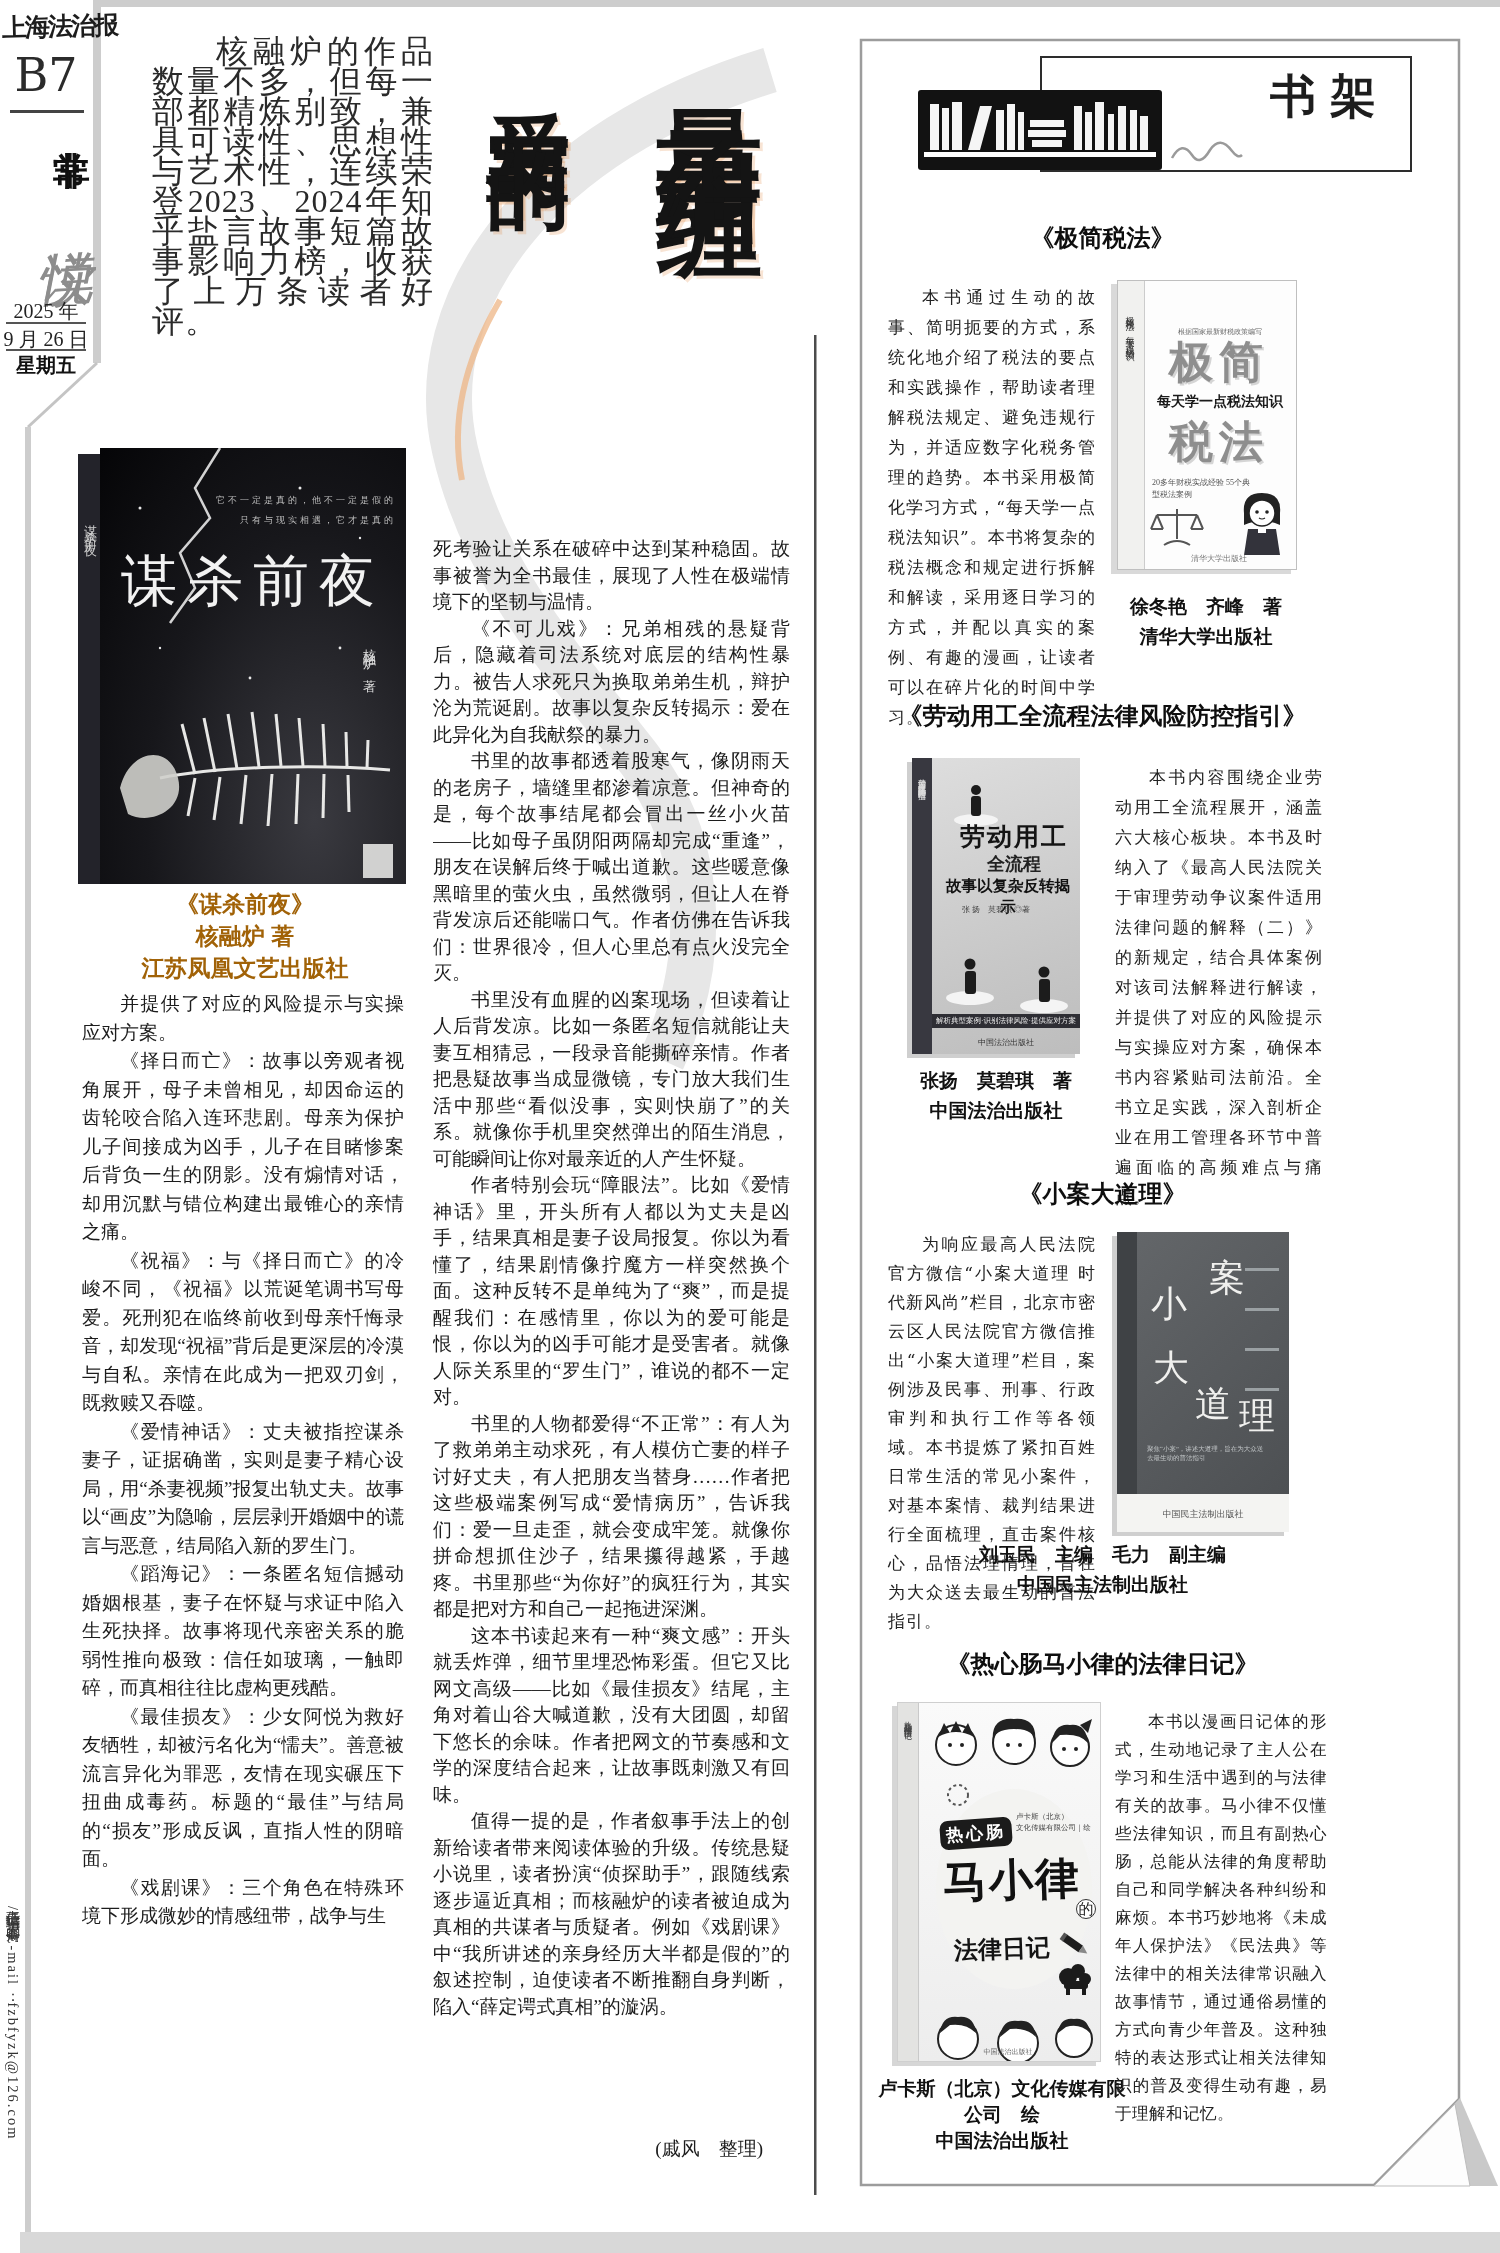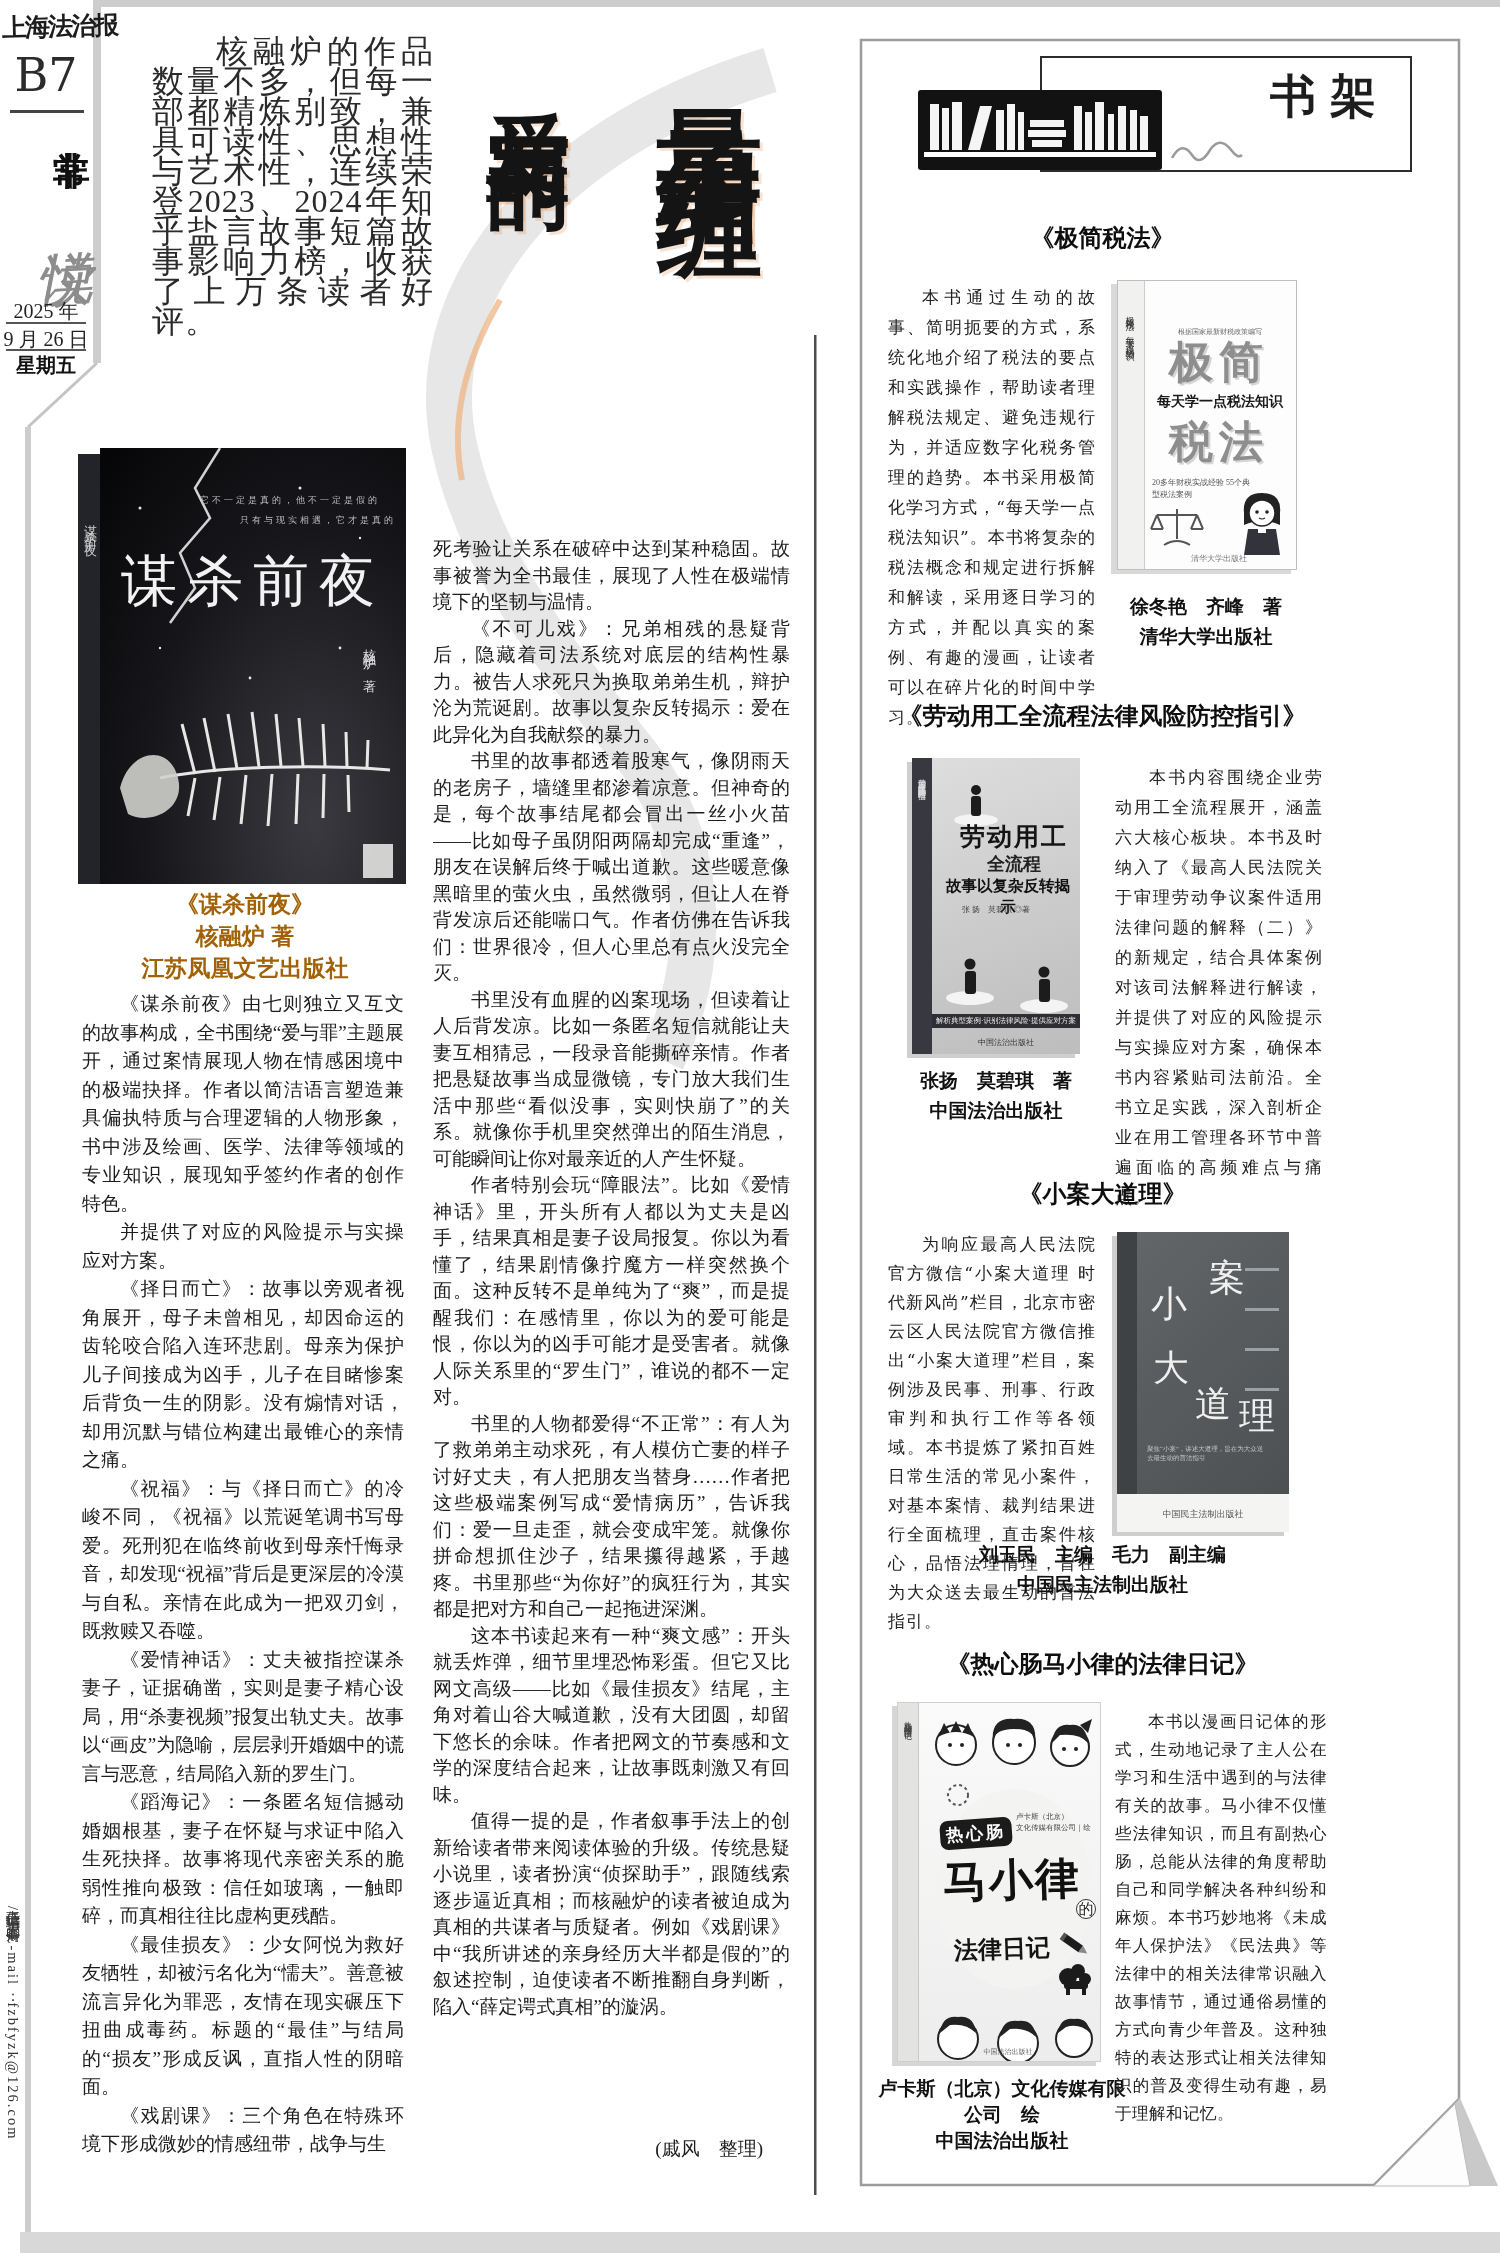--- a/index.html
+++ b/index.html
@@ -184,34 +184,33 @@
       <g fill="#e9e9e9">
         <circle cx="40" cy="60" r="1.5"></circle>
           <circle cx="200" cy="40" r="1.5"></circle>
           <circle cx="260" cy="90" r="1.2"></circle>
         <circle cx="150" cy="230" r="1.4"></circle>
           <circle cx="60" cy="200" r="1.2"></circle>
           <circle cx="240" cy="200" r="1.4"></circle>
       </g>
       <rect x="263" y="396" width="30" height="34" fill="#efefec" opacity="0.85"></rect>
     </svg>
-    <div class="tag" style="right:26px;top:46px">它不一定是真的，他不一定是假的</div>
+    <div class="tag" style="right:10px;top:46px">它不一定是真的，他不一定是假的</div>
     <div class="tag" style="right:10px;top:66px">只有与现实相遇，它才是真的</div>
     <div class="btitle">谋杀前夜</div>
     <div class="bauthor vtext">核融炉 著</div>
   </div>
 </div>
 <div class="abs caption" style="z-index:2">
   <div>《谋杀前夜》</div>
   <div>核融炉 著</div>
   <div>江苏凤凰文艺出版社</div>
 </div>
 
 <div class="abs colA" style="z-index:2">
-  <p>《谋杀前夜》由七则独立又互文的故事构成，全书围绕“爱与罪”主题展开，通过案情展现人物在情感困境中的极端抉择。作者以简洁语言塑造兼具偏执特质与合理逻辑的人物形象，书中涉及绘画、医学、法律等领域的专业知识，展现知乎签约作者的创作特色。</p>
   <p>并提供了对应的风险提示与实操应对方案。</p>
   <p>《择日而亡》：故事以旁观者视角展开，母子未曾相见，却因命运的齿轮咬合陷入连环悲剧。母亲为保护儿子间接成为凶手，儿子在目睹惨案后背负一生的阴影。没有煽情对话，却用沉默与错位构建出最锥心的亲情之痛。</p>
   <p>《祝福》：与《择日而亡》的冷峻不同，《祝福》以荒诞笔调书写母爱。死刑犯在临终前收到母亲忏悔录音，却发现“祝福”背后是更深层的冷漠与自私。亲情在此成为一把双刃剑，既救赎又吞噬。</p>
   <p>《爱情神话》：丈夫被指控谋杀妻子，证据确凿，实则是妻子精心设局，用“杀妻视频”报复出轨丈夫。故事以“画皮”为隐喻，层层剥开婚姻中的谎言与恶意，结局陷入新的罗生门。</p>
   <p>《蹈海记》：一条匿名短信撼动婚姻根基，妻子在怀疑与求证中陷入生死抉择。故事将现代亲密关系的脆弱性推向极致：信任如玻璃，一触即碎，而真相往往比虚构更残酷。</p>
   <p>《最佳损友》：少女阿悦为救好友牺牲，却被污名化为“懦夫”。善意被流言异化为罪恶，友情在现实碾压下扭曲成毒药。标题的“最佳”与结局的“损友”形成反讽，直指人性的阴暗面。</p>
   <p>《戏剧课》：三个角色在特殊环境下形成微妙的情感纽带，战争与生</p>
 </div>
 <div class="abs colB" style="z-index:2">
   <p class="noind">死考验让关系在破碎中达到某种稳固。故事被誉为全书最佳，展现了人性在极端情境下的坚韧与温情。</p>

